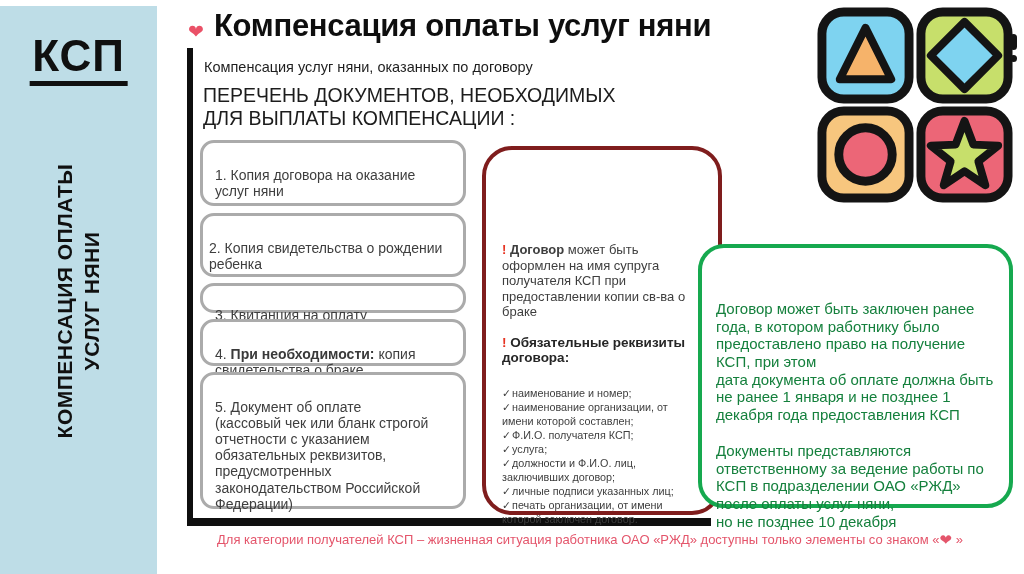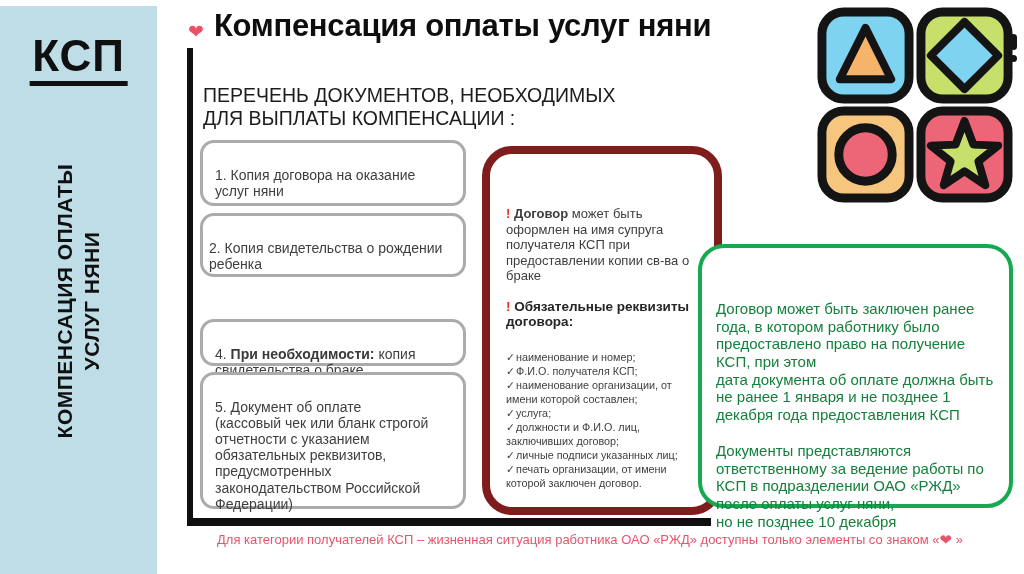--- a/index.html
+++ b/index.html
@@ -36,22 +36,22 @@
        white-space:pre-line;}
   .doc b{color:#3a3a3a;}
   .doc1{top:140px;height:66px;}
   .doc2{top:213px;height:64px;padding-left:6px;}
   .doc3{top:283px;height:30px;padding:5px 12px;}
   .doc4{top:319px;height:47px;}
   .doc5{top:372px;height:137px;}
 
   
   .red-box{position:absolute;left:482px;top:146px;width:240px;height:369px;box-sizing:border-box;
-           border:8px solid #7f1d1d;border-radius:30px;background:#fff;
-           padding:52px 16px 0 16px;color:#3e3e3e;}
+           border:4px solid #7f1d1d;border-radius:30px;background:#fff;
+           padding:92px 16px 0 16px;color:#3e3e3e;}
   .red-box .note1{font-size:13px;line-height:1.2;margin-bottom:15px;}
   .red-box .note2{font-size:13.5px;font-weight:bold;color:#262626;line-height:1.15;margin-bottom:20px;}
   .excl{color:#e63322;font-weight:bold;}
   .chk-list{font-size:10.8px;line-height:1.3;}
   .chk-item .chk{margin-right:1px;}
 
   
   .green-box{position:absolute;left:698px;top:244px;width:315px;height:264px;box-sizing:border-box;
              border:4px solid #16a94f;border-radius:26px;background:#fff;
              padding:52px 12px 0 14px;color:#15803d;}
@@ -78,50 +78,54 @@
     <div class="vtitle">КОМПЕНСАЦИЯ ОПЛАТЫ
 УСЛУГ НЯНИ</div>
   </aside>
 
   <span class="heart-top">❤</span>
   <h1 class="title">Компенсация оплаты услуг няни</h1>
 
   <div class="frame-v"></div>
   <div class="frame-h"></div>
 
+  <div class="subtitle">Компенсация услуг няни, оказанных по договору</div>
   <div class="heading">ПЕРЕЧЕНЬ ДОКУМЕНТОВ, НЕОБХОДИМЫХ
 ДЛЯ ВЫПЛАТЫ КОМПЕНСАЦИИ :</div>
 
   <div class="doc doc1">
     <span>1. Копия договора на оказание услуг няни</span>
   </div>
   <div class="doc doc2">
     <span>2. Копия свидетельства о рождении ребенка</span>
+  </div>
+  <div class="doc doc3">
+    <span>3. Квитанция на оплату</span>
   </div>
   <div class="doc doc4">
     <span>4. </span><b>При необходимости:</b><span> копия свидетельства о браке</span>
   </div>
   <div class="doc doc5">
     <span>5. Документ об оплате
 (кассовый чек или бланк строгой отчетности с указанием обязательных реквизитов, предусмотренных законодательством Российской Федерации)</span>
   </div>
 
   <div class="red-box">
     <div class="note1">
       <span class="excl">!</span>
       <b>Договор</b><span> может быть оформлен на имя супруга получателя КСП при предоставлении копии св-ва о браке</span>
     </div>
     <div class="note2">
       <span class="excl">!</span>
       <span>Обязательные реквизиты договора:</span>
     </div>
     <div class="chk-list">
       <div class="chk-item"><span class="chk">✓</span><span>наименование и номер;</span></div>
+      <div class="chk-item"><span class="chk">✓</span><span>наименование организации, от имени которой составлен;</span></div>
       <div class="chk-item"><span class="chk">✓</span><span>Ф.И.О. получателя КСП;</span></div>
-      <div class="chk-item"><span class="chk">✓</span><span>наименование организации, от имени которой составлен;</span></div>
       <div class="chk-item"><span class="chk">✓</span><span>услуга;</span></div>
       <div class="chk-item"><span class="chk">✓</span><span>должности и Ф.И.О. лиц, заключивших договор;</span></div>
       <div class="chk-item"><span class="chk">✓</span><span>личные подписи указанных лиц;</span></div>
       <div class="chk-item"><span class="chk">✓</span><span>печать организации, от имени которой заключен договор.</span></div>
     </div>
   </div>
 
   <div class="green-box">
     <p>Договор может быть заключен ранее года, в котором работнику было предоставлено право на получение КСП, при этом
 дата документа об оплате должна быть не ранее 1 января и не позднее 1 декабря года предоставления КСП</p>

